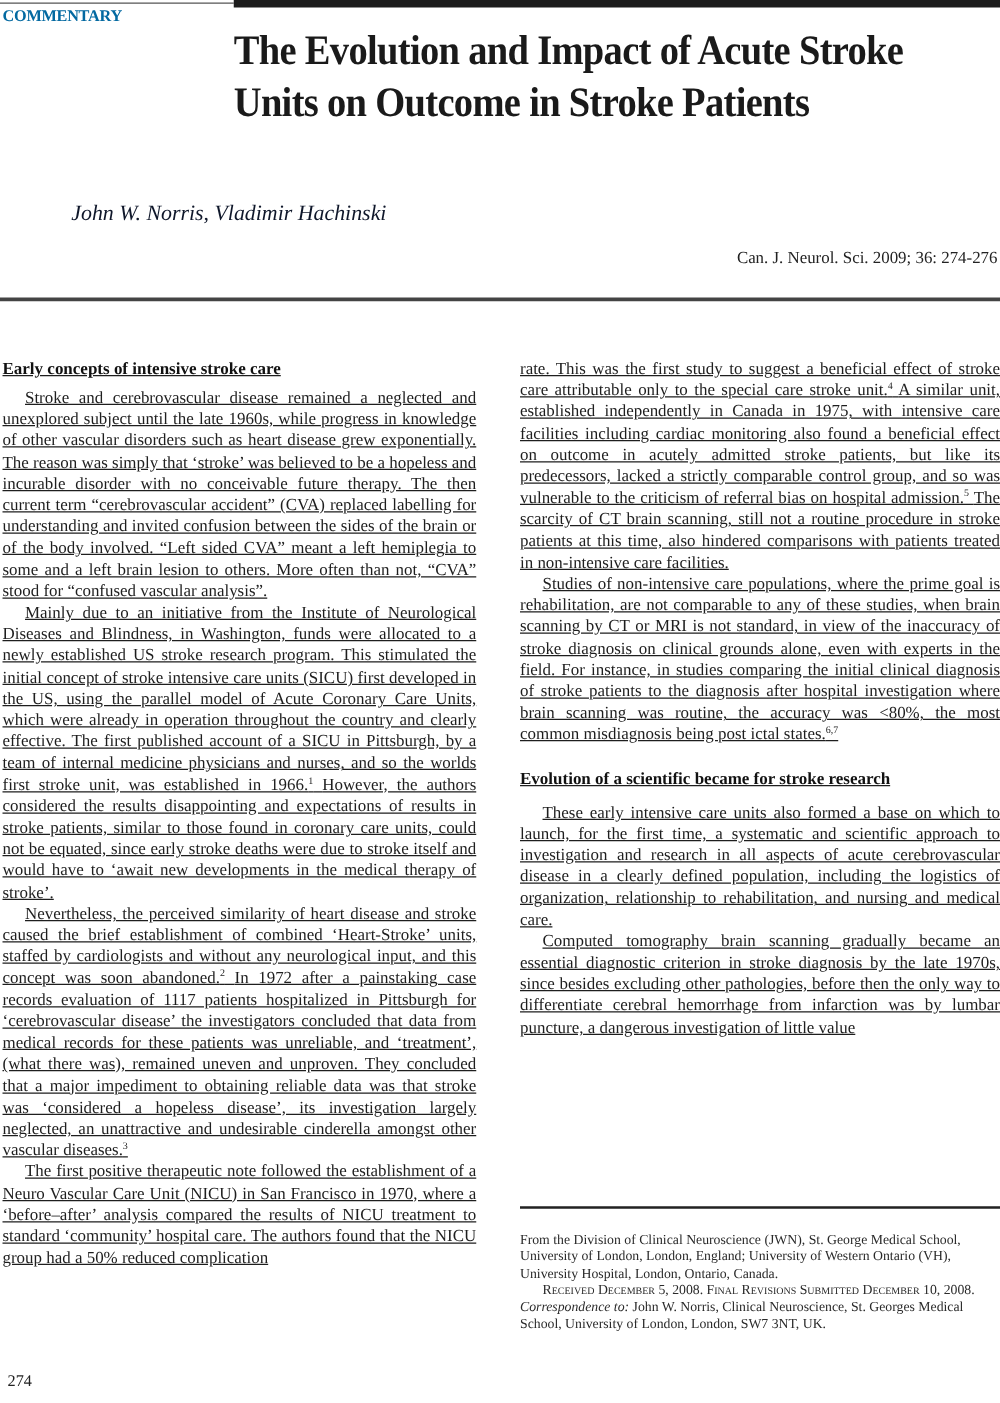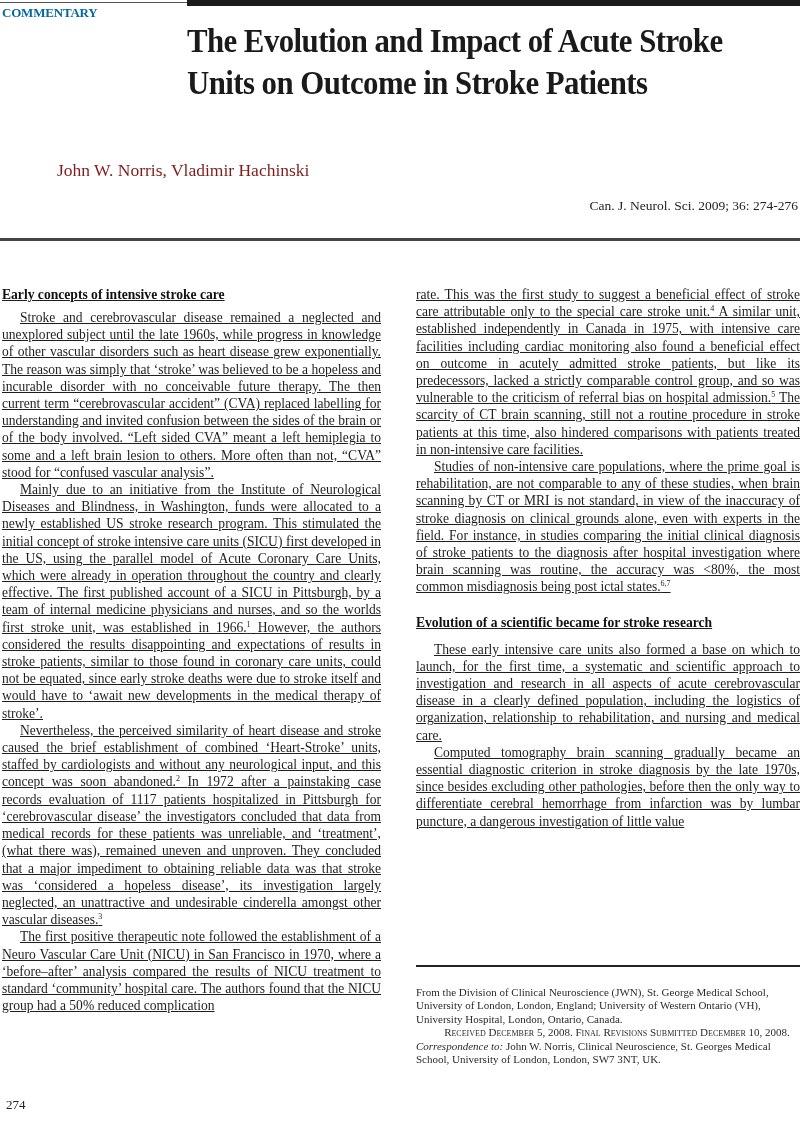--- a/index.html
+++ b/index.html
@@ -12,21 +12,21 @@
   .section-label {
     position: absolute; left: 2px; top: 5px; font-weight: bold; font-size: 13px;
     letter-spacing: -0.2px; color: #0369a1;
   }
   .title {
     position: absolute; left: 187px; top: 20px; width: 600px;
     font-weight: bold; font-size: 33.5px; line-height: 42px; color: #1a1a1a;
     letter-spacing: -0.6px; transform: scaleX(0.92); transform-origin: left top;
   }
   .authors {
-    position: absolute; left: 57px; top: 160px; font-size: 17.5px; color: #7f1d1d; text-align: center;
+    position: absolute; left: 57px; top: 160px; font-style: italic; font-size: 17.5px; color: #0f172a; text-align: center;
   }
   .citation {
     position: absolute; right: 2px; top: 198px; font-size: 13.5px; color: #222;
   }
   .header-rule { position: absolute; left: 0; top: 238px; width: 800px; height: 3px; background: #444; }
 
   .col {
     position: absolute; font-size: 13.55px; line-height: 17.2px; text-align: justify; color: #1e1e1e; text-decoration: underline;
   }
   .col-left { left: 2px; top: 286px; width: 379px; }
@@ -36,21 +36,21 @@
   .col p.noindent { text-indent: 0; }
   .col h2.mid { margin-top: 18px; margin-bottom: 10px; }
   sup { font-size: 8px; line-height: 0; vertical-align: 5px; }
 
   .foot-rule { position: absolute; left: 416px; top: 965px; width: 384px; height: 2px; background: #222; }
   .footnotes {
     position: absolute; left: 416px; top: 986px; width: 384px;
     font-size: 11px; line-height: 13.4px; color: #2a2a2a;
   }
   .footnotes p { margin: 0; }
-  .footnotes .received { text-indent: 18px; font-variant: small-caps; text-align: center; }
+  .footnotes .received { text-indent: 18px; font-variant: small-caps; }
   .footnotes em { font-style: italic; }
   .page-number { position: absolute; left: 6px; top: 1097px; font-size: 13px; color: #222; }
 </style>
 </head>
 <body>
 
 <div class="top-thin"></div>
 <div class="top-thick"></div>
 
 <div class="section-label">COMMENTARY</div>

